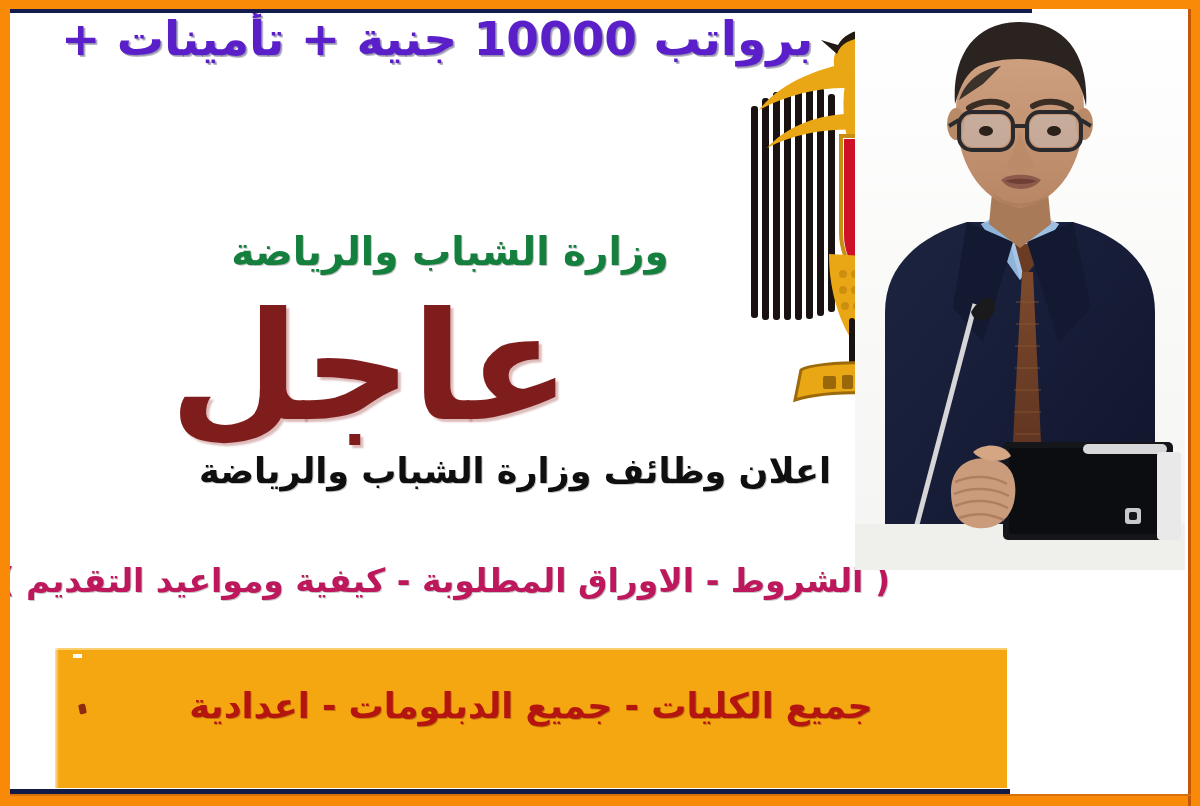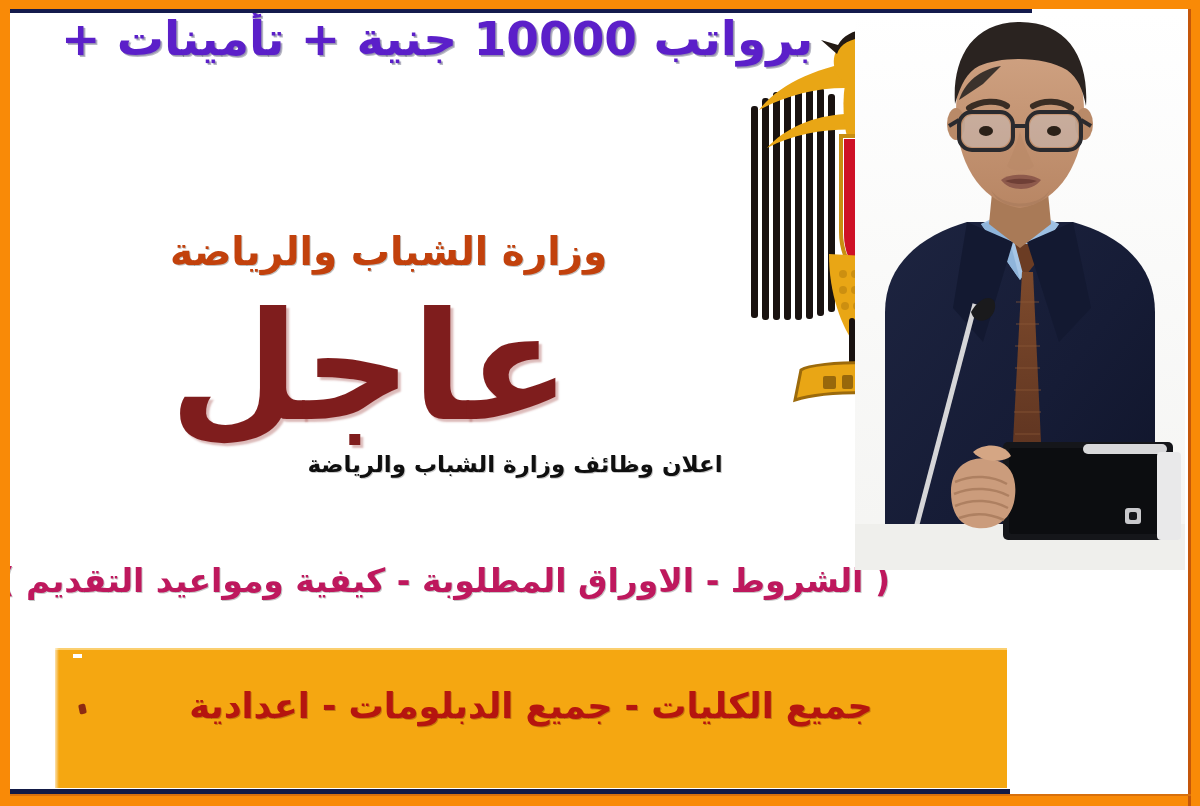--- a/index.html
+++ b/index.html
@@ -57,23 +57,23 @@
     white-space:nowrap;
     margin-left:43px;
   }
   .headline .l1{display:block;}
   .headline .l2{display:block;margin-top:4px;}
 
   
   .ministry{
     position:absolute;
     left:170px; top:232px; width:560px;
-    text-align:left;
-    direction:rtl;
-    color:#c2410c;
+    text-align:center;
+    direction:rtl;
+    color:#15803d;
     font-weight:bold;
     font-size:39px;
     line-height:1.05;
     text-shadow:1px 1px 0 rgba(0,0,0,.25);
     z-index:12;
     white-space:nowrap;
   }
 
   
   .urgent-wrap{
@@ -96,21 +96,21 @@
   }
 
   
   .announce{
     position:absolute;
     left:170px; top:452px; width:690px;
     text-align:center;
     direction:rtl;
     color:#0f0f0f;
     font-weight:bold;
-    font-size:23px;
+    font-size:35px;
     line-height:1.1;
     text-shadow:1px 1px 0 rgba(0,0,0,.22);
     z-index:12;
     white-space:nowrap;
   }
 
   
   .details{
     position:absolute;
     left:90px; top:563px; width:800px;

